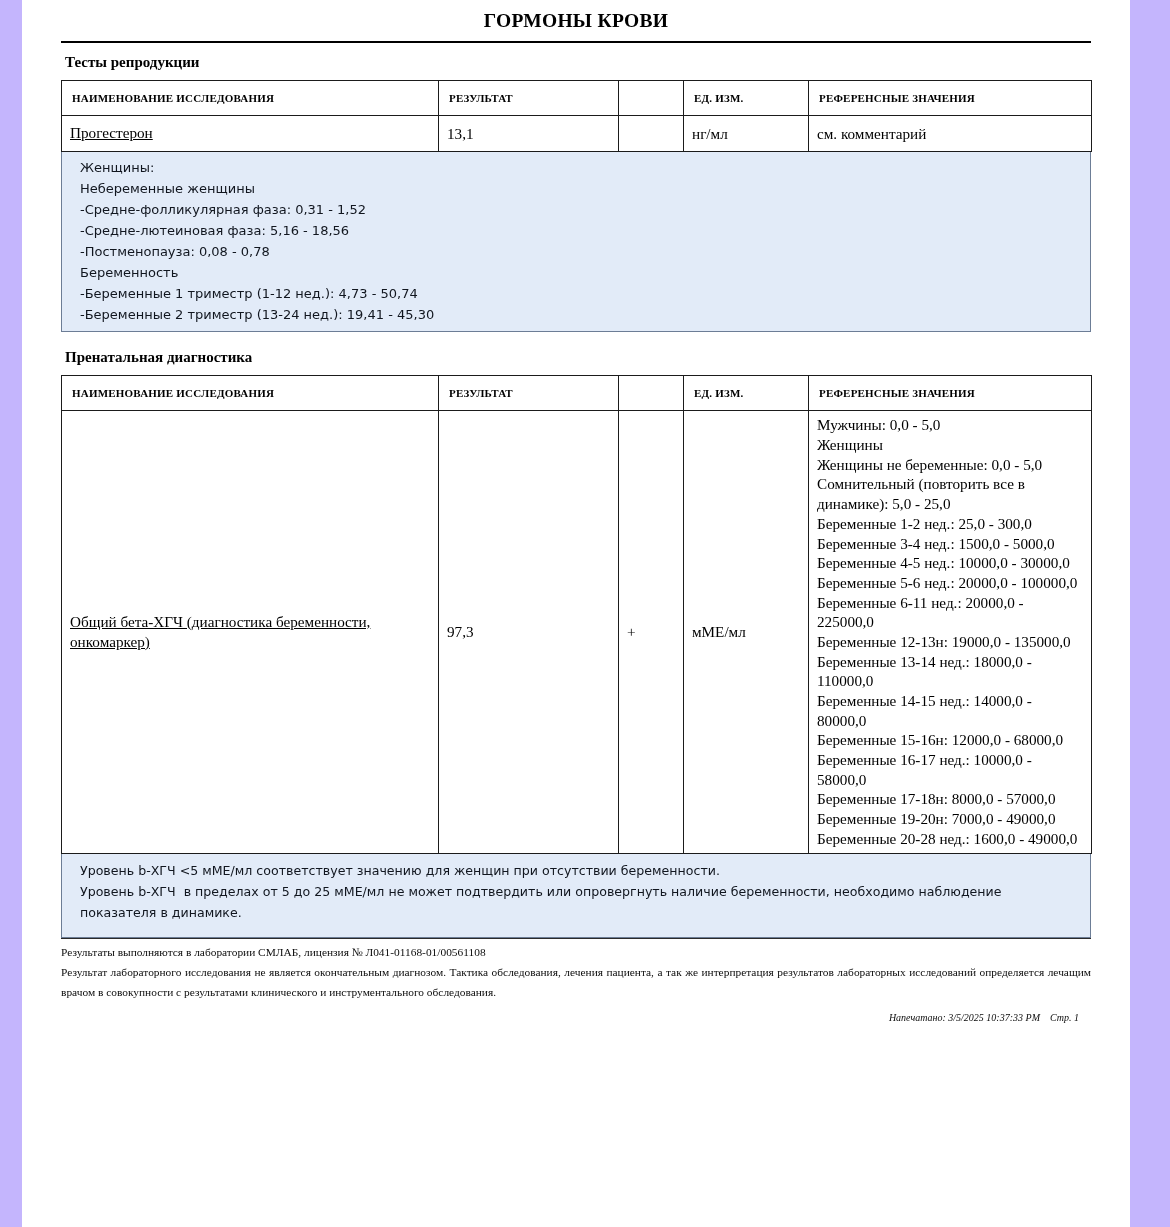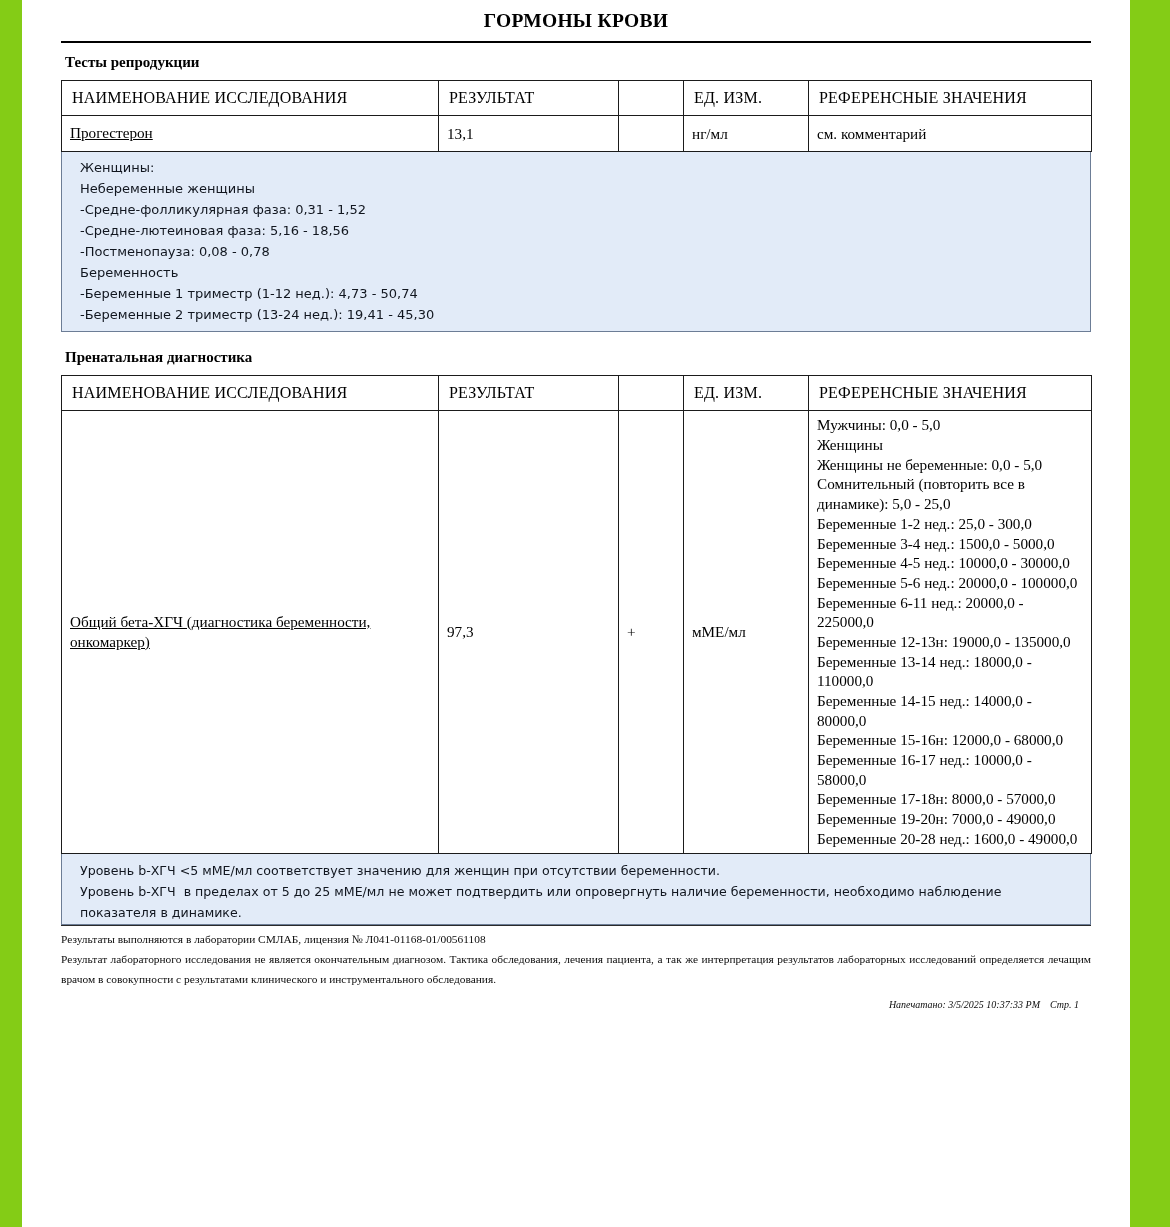--- a/index.html
+++ b/index.html
@@ -11,21 +11,21 @@
   body {
     width: 1170px;
     height: 1227px;
     overflow: hidden;
     font-family: "Liberation Serif", serif;
   }
   .viewer {
     position: relative;
     width: 1170px;
     height: 1227px;
-    background: #84cc16;
+    background: #c4b5fd;
   }
   .page {
     position: absolute;
     left: 22px;
     top: 0;
     width: 1108px;
     height: 1227px;
     background: #ffffff;
     box-sizing: border-box;
     padding: 0 0 0 0;
@@ -72,22 +72,22 @@
   table.rt td, table.rt th {
     border: 1.1px solid #1b1b1b;
     vertical-align: middle;
     padding: 4px 8px;
     font-size: 15.2px;
     color: #000;
     font-weight: normal;
     text-align: left;
   }
   table.rt th {
-    font-weight: normal;
-    font-size: 16px;
+    font-weight: bold;
+    font-size: 11px;
     letter-spacing: .2px;
     height: 28px;
     padding: 3px 10px;
   }
   col.c-name  { width: 377px; }
   col.c-res   { width: 180px; }
   col.c-flag  { width: 65px; }
   col.c-unit  { width: 125px; }
   col.c-ref   { width: 283px; }
 
@@ -115,21 +115,21 @@
     border: 1.3px solid #6c7d96;
     border-top: none;
     font-family: "DejaVu Sans", sans-serif;
     font-size: 13px;
     color: #11161f;
     line-height: 1.62;
     padding: 5px 10px 6px 18px;
     margin: 0 0 0 0;
   }
   .comment-block.bottom {
-    padding: 6px 14px 0 18px;
+    padding: 6px 14px 13px 18px;
     line-height: 1.70;
     font-size: 12.6px;
   }
   .comment-block div { white-space: pre-wrap; }
 
   
   .footer-wrap {
     width: 1030px;
     margin-top: 0;
   }

